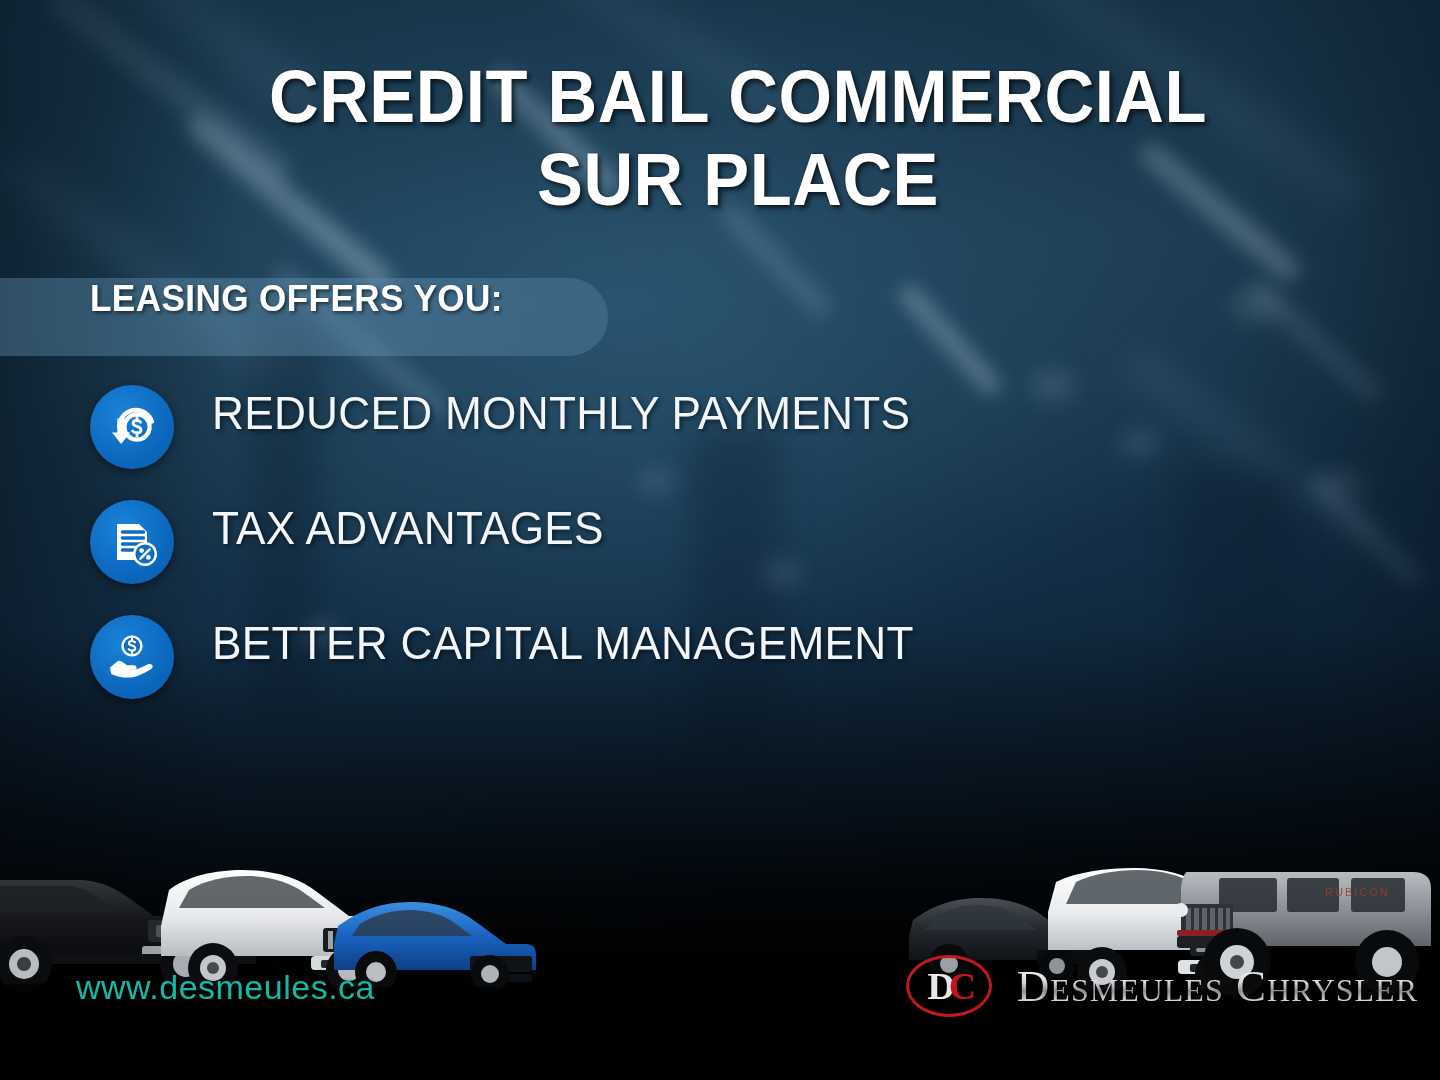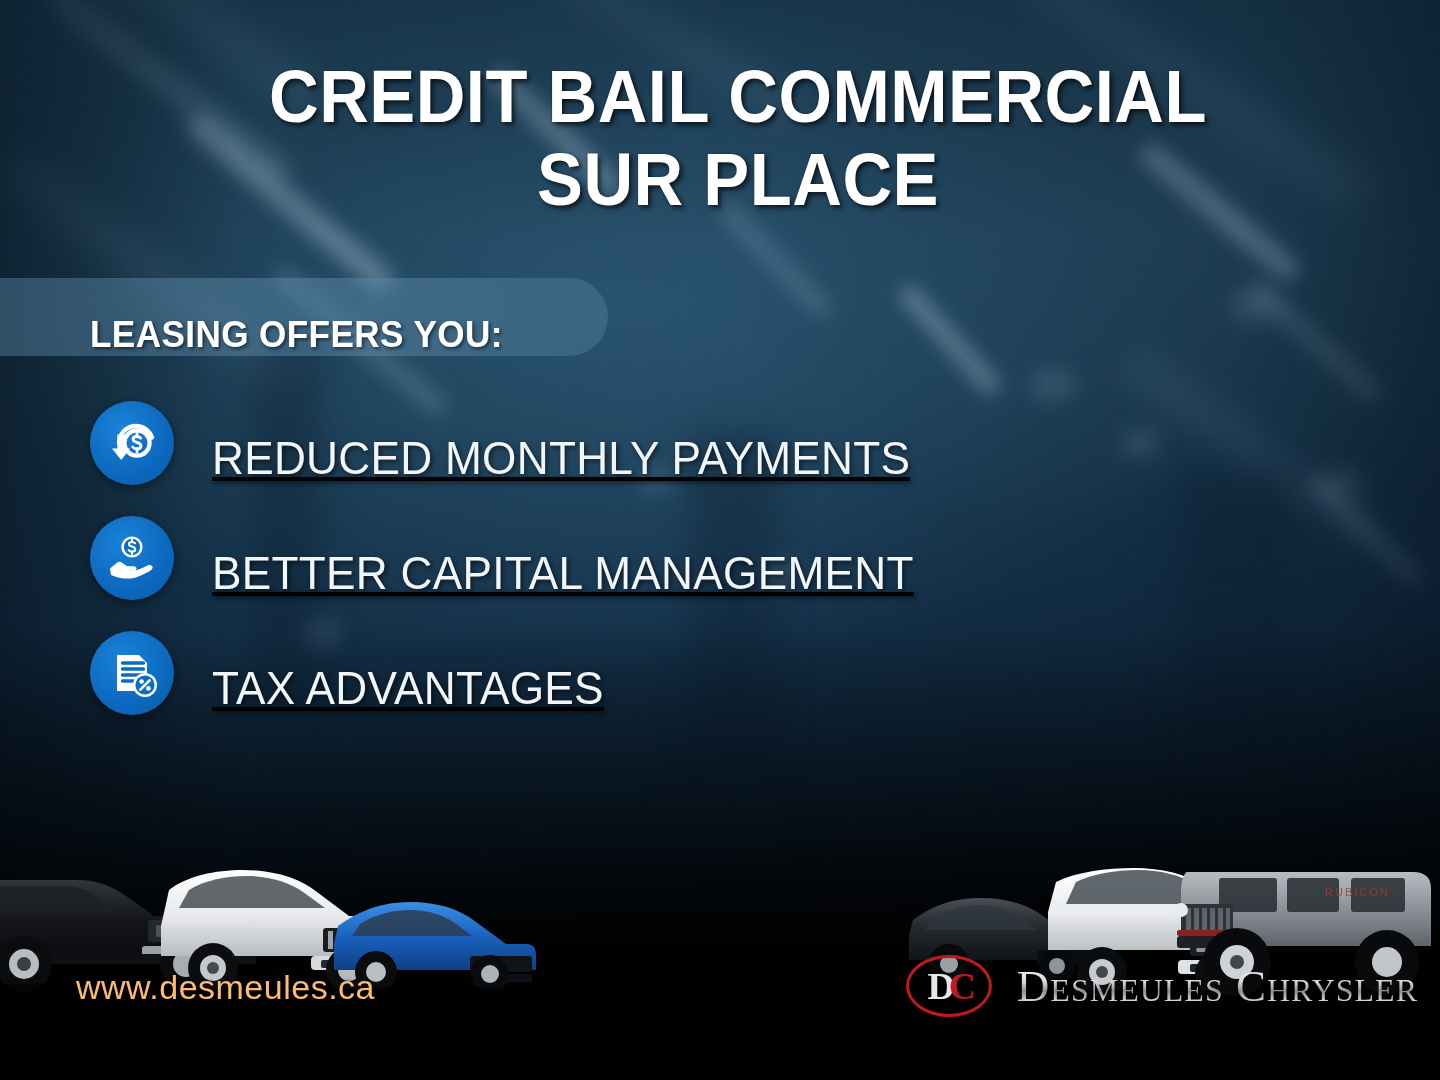--- a/index.html
+++ b/index.html
@@ -94,21 +94,21 @@
   
   .banner {
     position: absolute;
     left: 0;
     top: 278px;
     width: 608px;
     height: 78px;
     background: linear-gradient(to right, rgba(86,132,163,0.46) 0%, rgba(92,138,170,0.50) 62%, rgba(80,126,158,0.44) 100%);
     border-radius: 0 44px 44px 0;
     display: flex;
-    align-items: flex-end;
+    align-items: flex-start;
   }
   .banner-label {
     margin-left: 90px;
     color: #ffffff;
     font-weight: bold;
     font-size: 37px;
     letter-spacing: 0.4px;
     transform: scaleX(0.95);
     transform-origin: left center;
     text-shadow: 2px 2px 4px rgba(0,0,0,0.55);
@@ -116,24 +116,23 @@
 
   
   .benefits {
     position: absolute;
     left: 90px;
     top: 385px;
     width: 1200px;
   }
   .benefit {
     display: flex;
-    align-items: flex-end;
+    align-items: flex-start;
     height: 100px;
     margin-bottom: 15px;
-    text-decoration: underline;
   }
   .icon-circle {
     width: 84px;
     height: 84px;
     border-radius: 50%;
     background: #0d6dc2;
     background: radial-gradient(circle at 38% 32%, #1a82d8 0%, #0b68bd 62%, #0a5ba6 100%);
     box-shadow: 0 3px 10px rgba(0,0,0,0.45);
     flex: 0 0 84px;
     display: flex;
@@ -156,21 +155,21 @@
   
   .vehicles { position:absolute; left:0; right:0; bottom:0; height:280px; }
   .car { position:absolute; bottom:0; }
   .car svg { display:block; }
 
   
   .website {
     position: absolute;
     left: 76px;
     top: 968px;
-    color: #fdba74;
+    color: #14b8a6;
     font-size: 34px;
     letter-spacing: 0.5px;
     text-shadow: 1px 1px 4px rgba(0,0,0,0.9);
   }
   .logo {
     position: absolute;
     right: 58px;
     top: 955px;
     display: flex;
     align-items: center;
@@ -266,44 +265,44 @@
           <path d="M35.6 22.2c-1-1.2-2.3-1.7-3.9-1.7-2.1 0-3.6 1.1-3.6 2.8 0 1.7 1.4 2.4 3.7 3 2.6.7 4.2 1.5 4.2 3.5 0 1.9-1.7 3.1-4.1 3.1-1.8 0-3.3-.6-4.3-1.9" fill="none" stroke="#fff" stroke-width="2.8" stroke-linecap="round"></path>
           <path d="M32 17.4v3.1M32 32.9v3.2" stroke="#fff" stroke-width="2.8" stroke-linecap="round"></path>
           <path d="M12.4 18.5h7.6v14h5.2L16.2 44 7 32.5h5.4z" fill="#fff"></path>
         </svg>
       </span>
       <span class="benefit-label">REDUCED MONTHLY PAYMENTS</span>
     </div>
 
     <div class="benefit">
       <span class="icon-circle">
-        <svg width="56" height="56" viewBox="0 0 56 56" aria-hidden="true">
-          <circle cx="28" cy="17" r="10.6" fill="#fff"></circle>
-          <circle cx="28" cy="17" r="8.2" fill="#0d6dc2"></circle>
-          <path d="M31 13.3c-.8-.9-1.8-1.3-3.1-1.3-1.7 0-2.9.9-2.9 2.2 0 1.3 1.1 1.9 2.9 2.3 2 .5 3.3 1.2 3.3 2.7 0 1.5-1.3 2.5-3.2 2.5-1.4 0-2.6-.5-3.4-1.5" fill="none" stroke="#fff" stroke-width="2.1" stroke-linecap="round"></path>
-          <path d="M28 9.5v2.3M28 21.6v2.4" stroke="#fff" stroke-width="2.1" stroke-linecap="round"></path>
-          <path d="M6 38.5l7-5.8c1.6-1.3 3.1-1.1 4.6-.1l5.6 3.6h6.6c1.6 0 2.8 1 2.8 2.3 0 1.3-1.2 2.3-2.8 2.3h-7.4c3.5.2 6.5.3 9.2-.3 4-1 7.9-3.2 11.9-5 2.2-1 4.3-.4 5 1.1.6 1.4-.2 2.9-2 3.9-6.4 3.6-12.8 7.2-19.5 7.9-7 .7-13.6-.9-20-3.5z" fill="#fff"></path>
-        </svg>
-      </span>
-      <span class="benefit-label">BETTER CAPITAL MANAGEMENT</span>
-    </div>
-
-    <div class="benefit">
-      <span class="icon-circle">
         <svg width="54" height="54" viewBox="0 0 54 54" aria-hidden="true">
           <path d="M12 9h22l8 8v28H12z" fill="#fff"></path>
           <path d="M17.5 17h21M17.5 23h21M17.5 29h21M17.5 35h14" stroke="#0d6dc2" stroke-width="3.4" stroke-linecap="round"></path>
           <circle cx="40" cy="39" r="12" fill="#fff"></circle>
           <circle cx="40" cy="39" r="9.6" fill="#0d6dc2"></circle>
           <circle cx="36.6" cy="35.6" r="2.3" fill="#fff"></circle>
           <circle cx="43.4" cy="42.4" r="2.3" fill="#fff"></circle>
           <path d="M44.6 34.4L35.4 43.6" stroke="#fff" stroke-width="2.6" stroke-linecap="round"></path>
         </svg>
       </span>
       <span class="benefit-label">TAX ADVANTAGES</span>
+    </div>
+
+    <div class="benefit">
+      <span class="icon-circle">
+        <svg width="56" height="56" viewBox="0 0 56 56" aria-hidden="true">
+          <circle cx="28" cy="17" r="10.6" fill="#fff"></circle>
+          <circle cx="28" cy="17" r="8.2" fill="#0d6dc2"></circle>
+          <path d="M31 13.3c-.8-.9-1.8-1.3-3.1-1.3-1.7 0-2.9.9-2.9 2.2 0 1.3 1.1 1.9 2.9 2.3 2 .5 3.3 1.2 3.3 2.7 0 1.5-1.3 2.5-3.2 2.5-1.4 0-2.6-.5-3.4-1.5" fill="none" stroke="#fff" stroke-width="2.1" stroke-linecap="round"></path>
+          <path d="M28 9.5v2.3M28 21.6v2.4" stroke="#fff" stroke-width="2.1" stroke-linecap="round"></path>
+          <path d="M6 38.5l7-5.8c1.6-1.3 3.1-1.1 4.6-.1l5.6 3.6h6.6c1.6 0 2.8 1 2.8 2.3 0 1.3-1.2 2.3-2.8 2.3h-7.4c3.5.2 6.5.3 9.2-.3 4-1 7.9-3.2 11.9-5 2.2-1 4.3-.4 5 1.1.6 1.4-.2 2.9-2 3.9-6.4 3.6-12.8 7.2-19.5 7.9-7 .7-13.6-.9-20-3.5z" fill="#fff"></path>
+        </svg>
+      </span>
+      <span class="benefit-label">BETTER CAPITAL MANAGEMENT</span>
     </div>
 
 
   </div>
 
   <div class="vehicles">
 
     <div class="car" style="left:-40px; bottom:78px;">
       <svg width="300" height="160" viewBox="0 0 300 160" aria-hidden="true">
         <defs>

